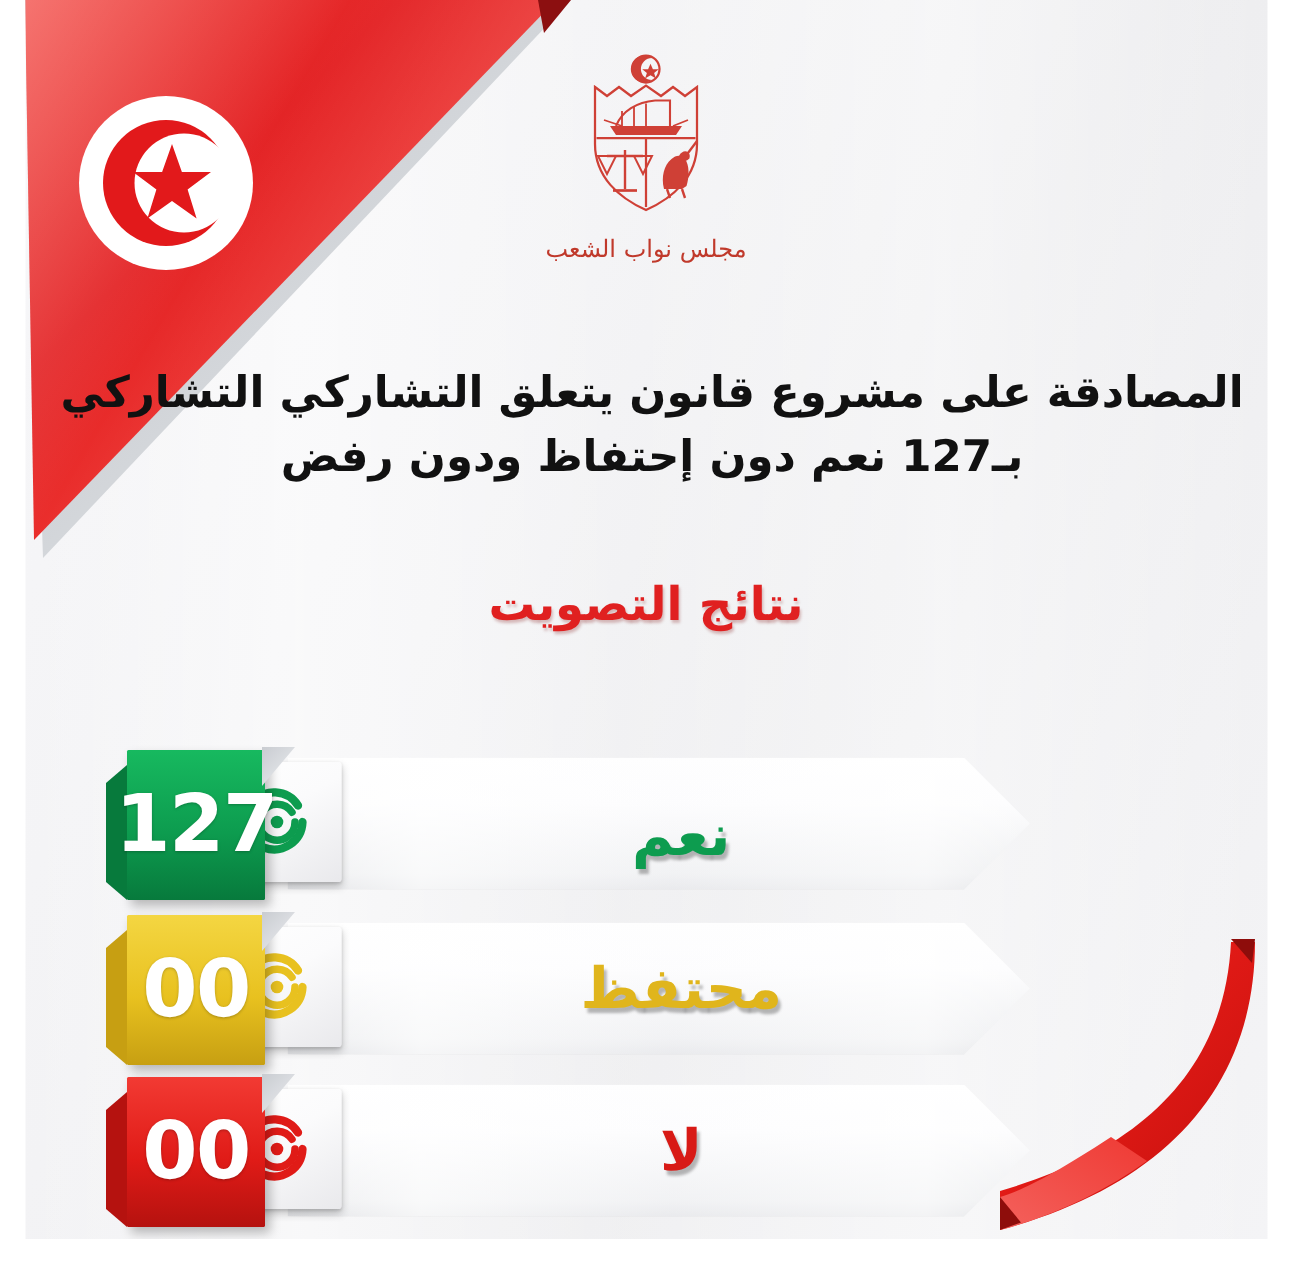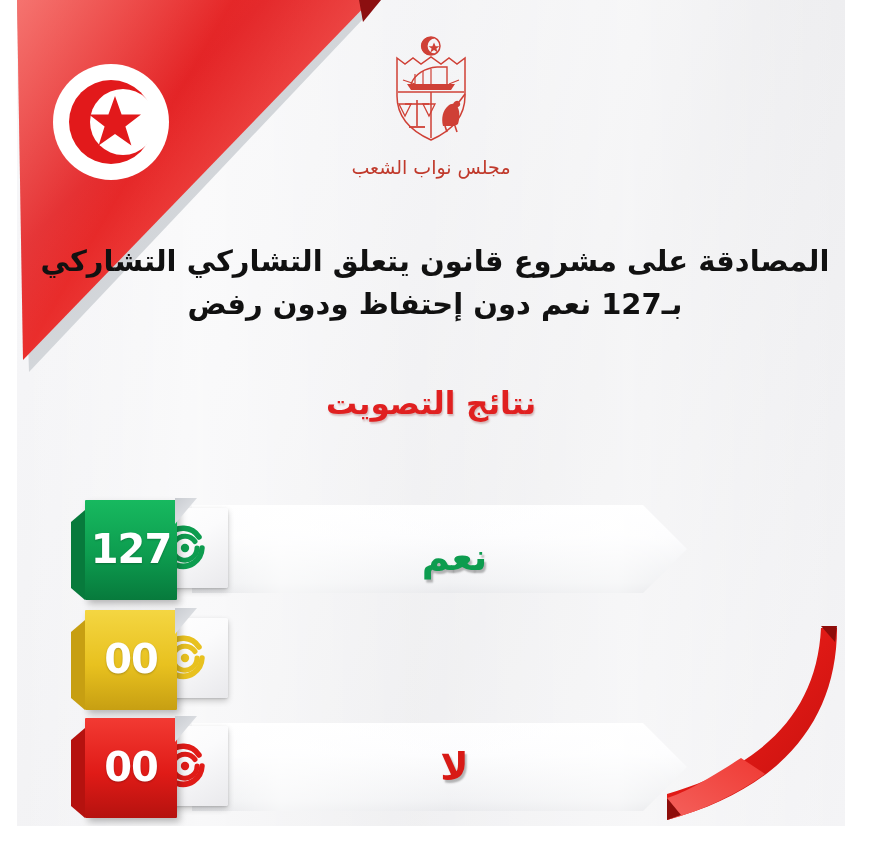--- a/index.html
+++ b/index.html
@@ -70,21 +70,21 @@
     left: 0; right: 0;
     top: 34px;
     display: flex;
     flex-direction: column;
     align-items: center;
     gap: 2px;
   }
   #coat-of-arms { display: block; }
   #logo-caption {
     margin-top: 4px;
-    font-size: 19px;
+    font-size: 16px;
     color: #c0392b;
     font-family: "DejaVu Sans", "Liberation Sans", sans-serif;
     letter-spacing: .5px;
     direction: rtl;
   }
 
   
   #headline {
     position: absolute;
     left: 22px;
@@ -185,21 +185,21 @@
     inset: 0;
     border-radius: 1px;
     box-shadow: 3px 4px 7px rgba(0,0,0,.26);
   }
   .count-number {
     position: relative;
     z-index: 5;
     color: #ffffff;
     font-family: "DejaVu Sans", "Liberation Sans", sans-serif;
     font-weight: bold;
-    font-size: 40px;
+    font-size: 53px;
     line-height: 1;
     letter-spacing: -1px;
     text-shadow: 0 1px 2px rgba(0,0,0,.25);
     padding-bottom: 2px;
     text-align: center;
   }
 
   
   .label-bar {
     position: absolute;
@@ -379,20 +379,24 @@
           </svg>
         </div>
         <div class="count-tag">
           <svg class="fold-left" viewBox="0 0 14 90" preserveAspectRatio="none">
             <polygon class="fold-poly" points="14,0 14,90 0,78 0,12" fill="#c79f12"></polygon>
           </svg>
           <div class="fold-right"></div>
           <div class="tag-face" style="background: linear-gradient(rgb(244, 214, 66) 0%, rgb(232, 193, 31) 55%, rgb(199, 159, 18) 100%);"></div>
           <span class="count-number">00</span>
         </div>
+        <div class="label-bar">
+          <span class="sheen"></span>
+          <span class="vote-label" style="color: rgb(224, 181, 28);">محتفظ</span>
+        </div>
       </div>
 
       <div class="result-row r2">
         <div class="icon-plate">
           <svg width="48" height="48" viewBox="0 0 48 48">
             <g fill="none" stroke-linecap="round">
               <path class="ring-outer" d="M38,13 A19,19 0 1 0 41,24" stroke-width="5.5" stroke="#e01b17"></path>
               <path class="ring-mid" d="M34,17.5 A12,12 0 1 0 36,24" stroke-width="5" stroke="#e01b17"></path>
               <circle class="dot" cx="24" cy="24" r="4.2" stroke="none" fill="#e01b17"></circle>
             </g>

